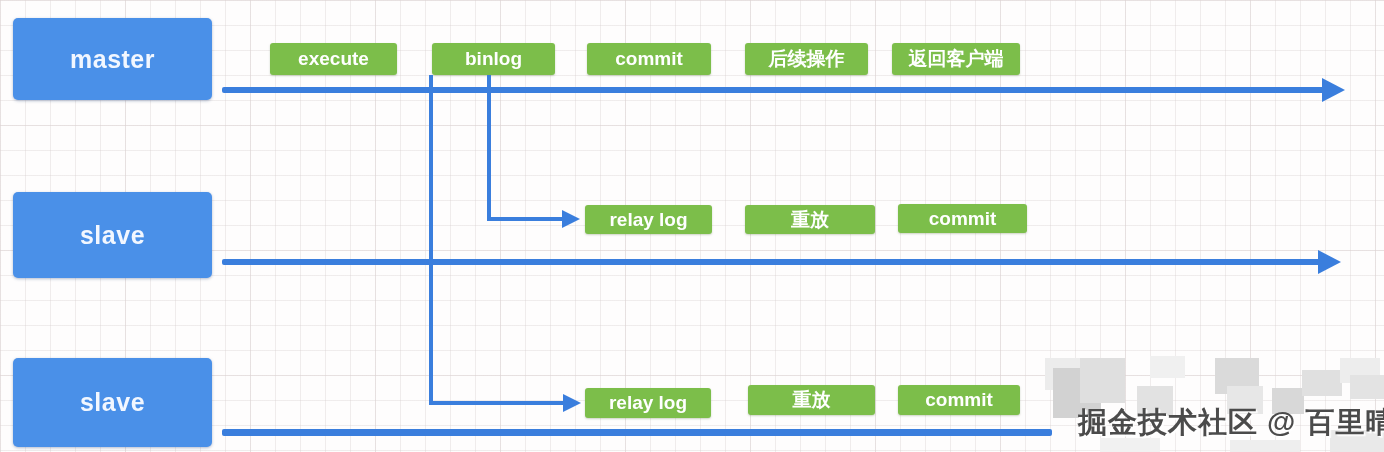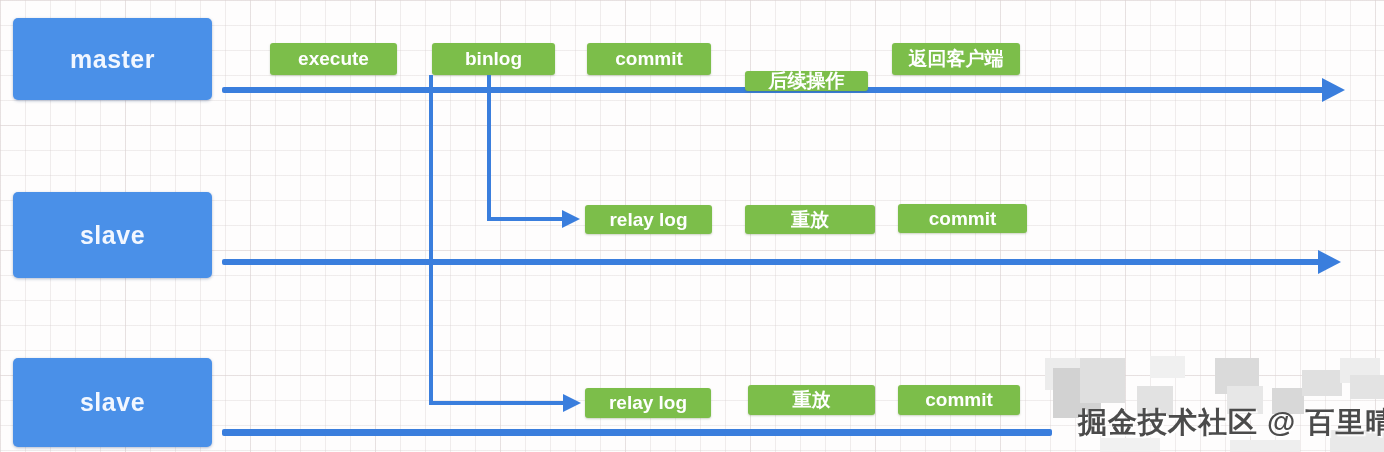--- a/index.html
+++ b/index.html
@@ -91,21 +91,21 @@
 
 <div class="step" style="left:270px; top:43px; width:127px; height:32px;">
   <span>execute</span>
 </div>
 <div class="step" style="left:432px; top:43px; width:123px; height:32px;">
   <span>binlog</span>
 </div>
 <div class="step" style="left:587px; top:43px; width:124px; height:32px;">
   <span>commit</span>
 </div>
-<div class="step" style="left:745px; top:43px; width:123px; height:20px;margin-top:28px;">
+<div class="step" style="left:745px; top:43px; width:123px; height:32px;">
   <span>后续操作</span>
 </div>
 <div class="step" style="left:892px; top:43px; width:128px; height:32px;">
   <span>返回客户端</span>
 </div>
 
 <div class="conn" style="left:487px; top:75px; width:4px; height:146px;"></div>
 <div class="conn" style="left:487px; top:217px; width:76px; height:4px;"></div>
 <div class="conn-head" style="left:562px; top:210px;"></div>
 

